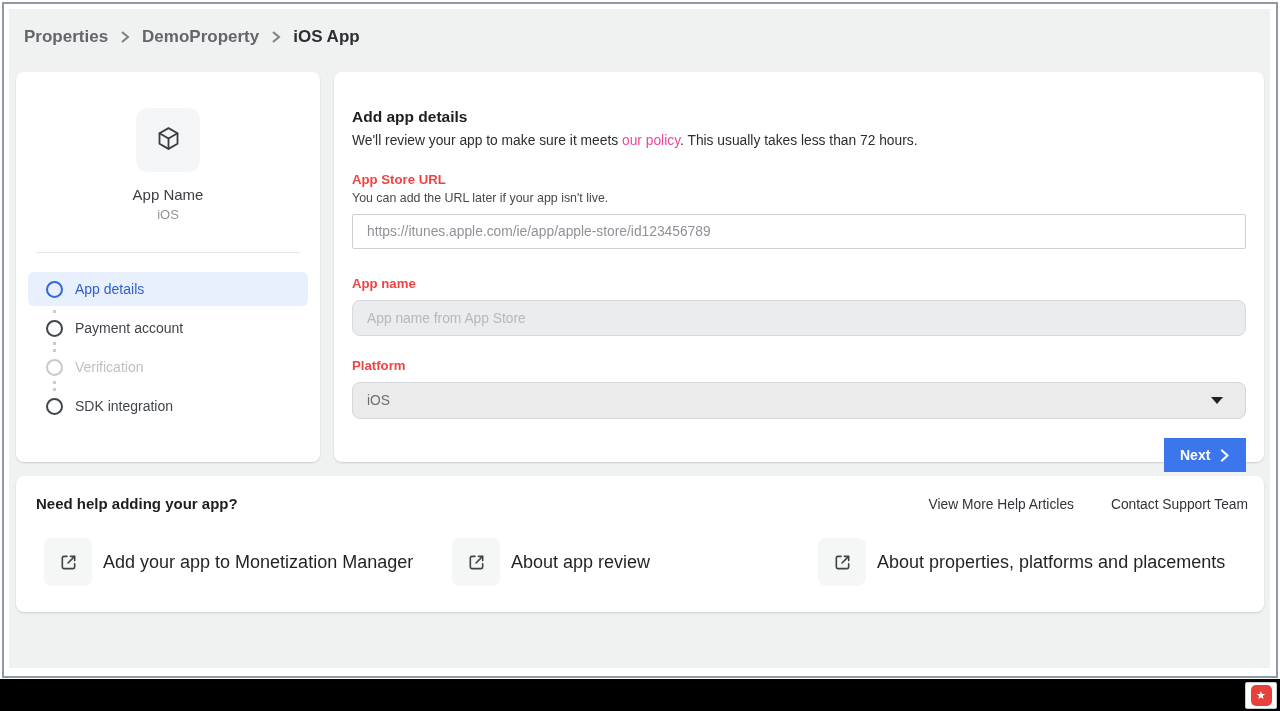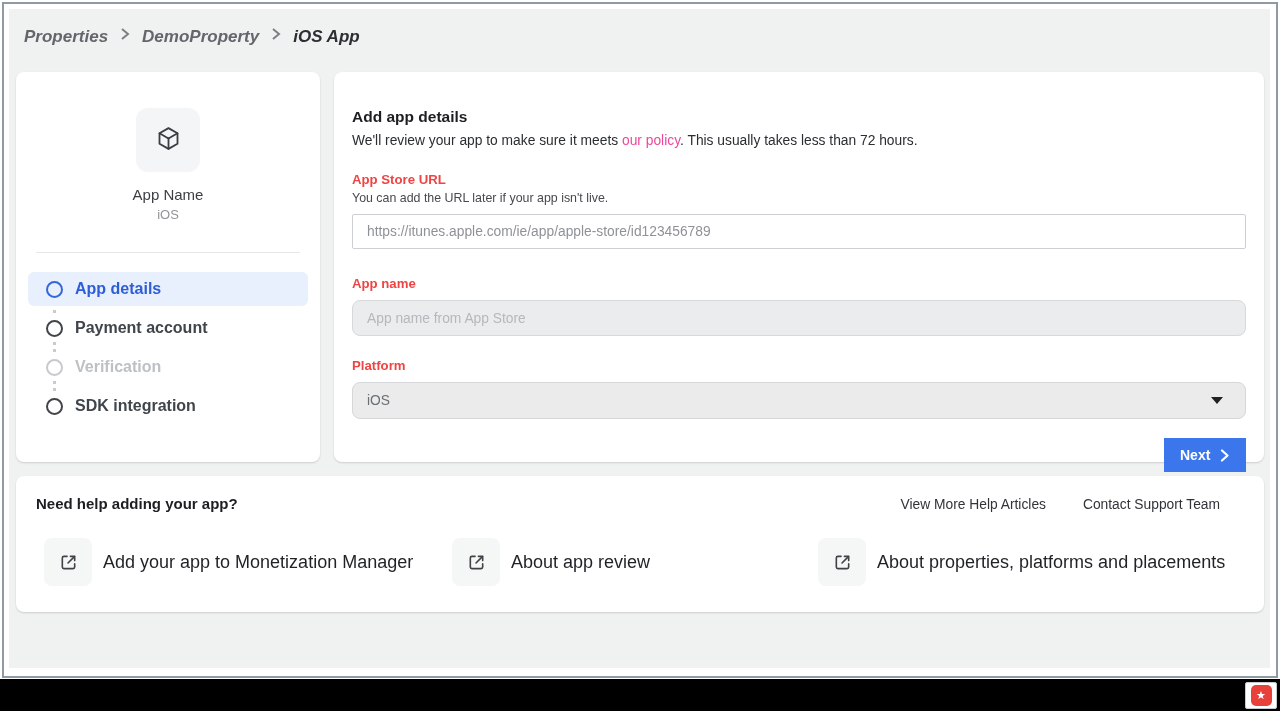--- a/index.html
+++ b/index.html
@@ -17,22 +17,22 @@
     background: #ffffff; border: 2px solid #8f9aa5;
   }
   .app {
     position: absolute; left: 5px; top: 5px; right: 6px; bottom: 8px;
     background: #f0f1f1;
   }
 
   
   .breadcrumb {
     position: absolute; left: 15px; top: 18px;
-    display: flex; align-items: flex-start; gap: 11px;
-    font-size: 17px; font-weight: 700; font-style: italic;
+    display: flex; align-items: center; gap: 11px;
+    font-size: 17px; font-weight: 700;
   }
   .crumb { color: #63666b; cursor: pointer; }
   .crumb.current { color: #2b2e33; }
   .bc-sep { display: flex; align-items: center; }
 
   
   .card {
     position: absolute; background: #fff; border-radius: 8px;
     box-shadow: 0 1px 2px rgba(0,0,0,0.15);
   }
@@ -51,21 +51,21 @@
 
   .steps { position: relative; margin: 19px 12px 0; text-align: left; }
   .step {
     height: 34px; margin-bottom: 5px; display: flex; align-items: center;
     padding-left: 18px; border-radius: 6px; cursor: pointer; position: relative; z-index: 1;
   }
   .step .circle {
     width: 17px; height: 17px; border-radius: 50%; flex: 0 0 17px;
     border: 2.5px solid #40454b; background: #fff;
   }
-  .step .step-label { margin-left: 12px; font-size: 16px; font-weight: 700; color: #40454b; }
+  .step .step-label { margin-left: 12px; font-size: 14px; font-weight: 400; color: #40454b; }
   .step.active { background: #e8f0fd; }
   .step.active .circle { border-color: #3567d6; background: transparent; }
   .step.active .step-label { color: #2e5ed5; }
   .step.disabled .circle { border-color: #c7cacd; }
   .step.disabled .step-label { color: #bdc1c5; }
   .gap-dots {
     position: absolute; left: 25px; width: 2.5px; height: 12px; z-index: 0;
     background: repeating-linear-gradient(to bottom, #c9cbce 0 2.5px, transparent 2.5px 7px);
   }
 
@@ -102,21 +102,21 @@
   .actions { margin-top: 19px; display: flex; justify-content: flex-end; }
   .next-btn {
     height: 34px; min-width: 82px; padding: 0 12px 0 16px; border: none; border-radius: 0;
     background: #3b76ec; color: #fff; font-family: inherit; font-size: 14px; font-weight: 700;
     display: flex; align-items: center; gap: 8px; cursor: pointer;
   }
 
   
   .help-header {
     display: flex; justify-content: space-between; align-items: baseline;
-    padding: 19px 44px 0 20px;
+    padding: 19px 16px 0 20px;
   }
   .help-title { font-size: 15px; font-weight: 700; color: #1c1e21; }
   .help-links { display: flex; gap: 37px; font-size: 13.8px; color: #303338; }
   .help-links span { cursor: pointer; }
   .article {
     position: absolute; top: 62px; display: flex; align-items: center; cursor: pointer;
   }
   .article .tile {
     width: 48px; height: 48px; border-radius: 8px; background: #f5f6f6;
     display: flex; align-items: center; justify-content: center;

